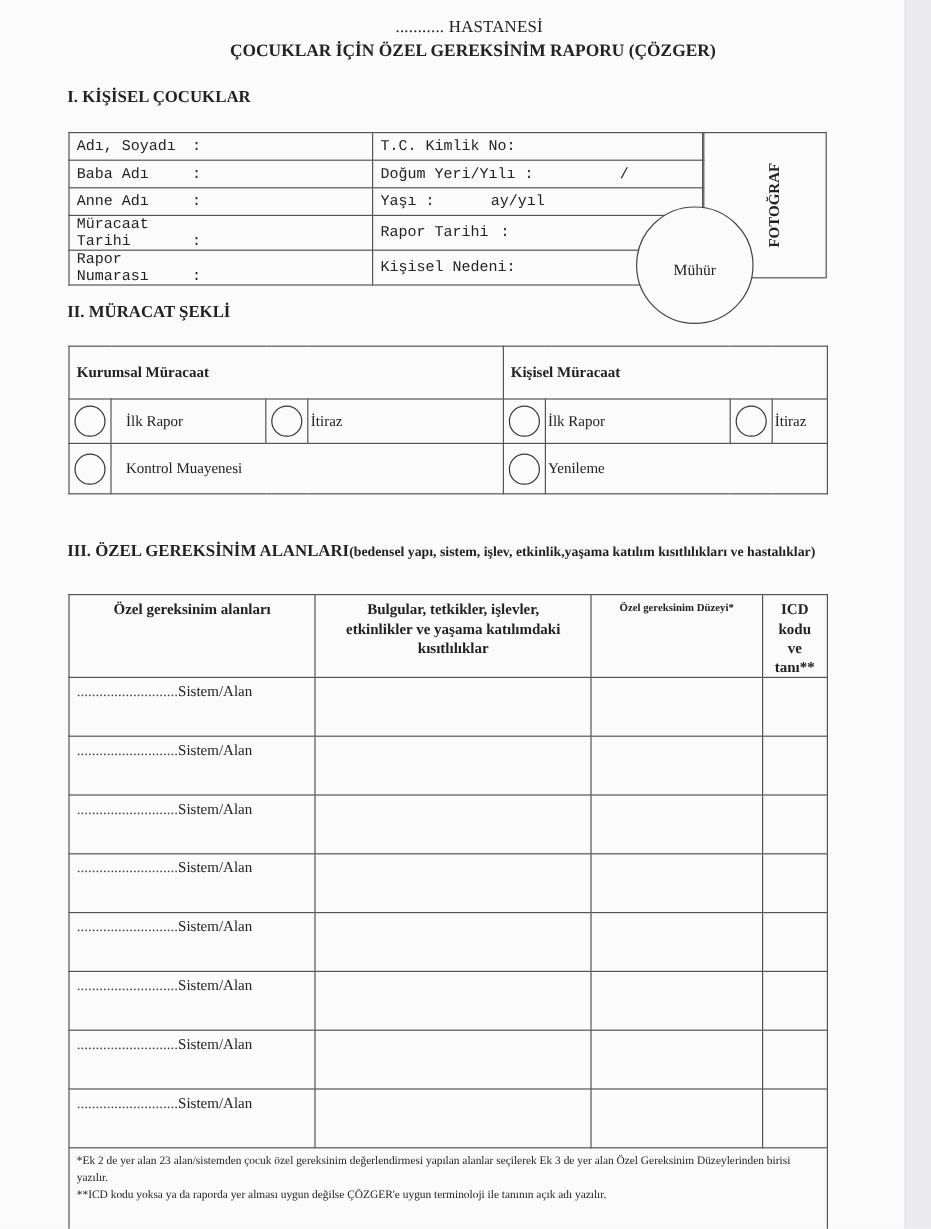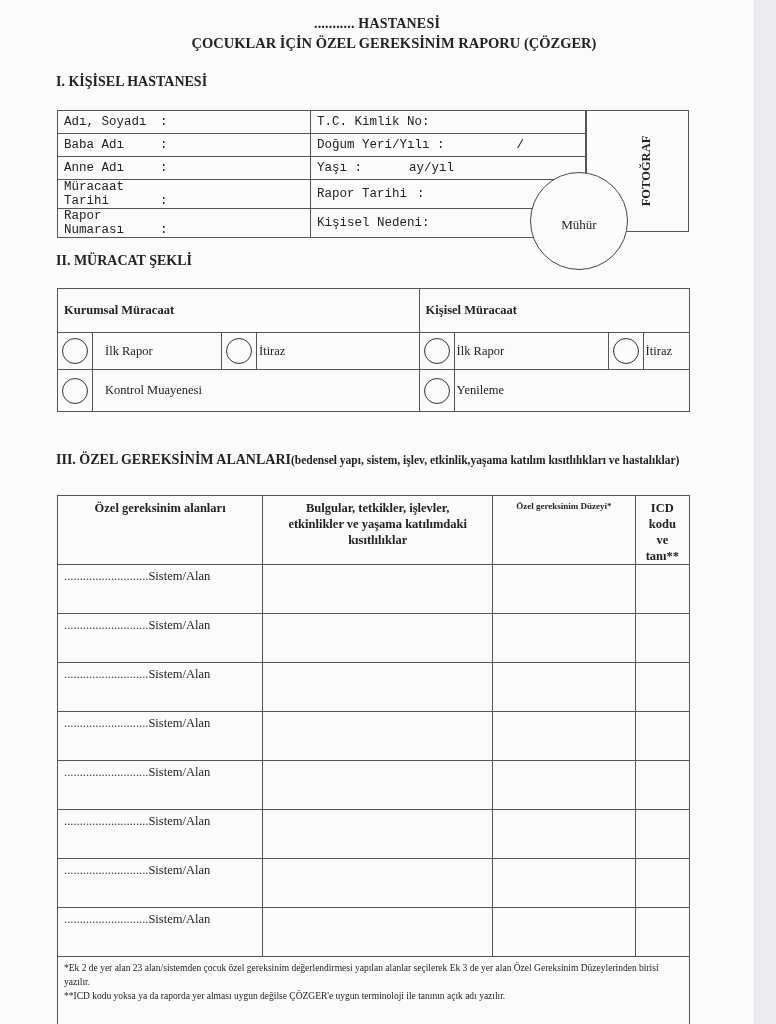--- a/index.html
+++ b/index.html
@@ -1,21 +1,21 @@
 <!DOCTYPE html>
 <html><head>
 <meta charset="utf-8">
 <style>
   html,body{margin:0;padding:0;}
   body{width:776px;height:1024px;background:#f4f4f6;position:relative;overflow:hidden;
        font-family:"Liberation Serif","DejaVu Serif",serif;color:#222;}
   .page{position:absolute;left:0;top:0;width:754px;height:1024px;background:#fbfbfb;}
   .edge{position:absolute;left:754px;top:0;width:22px;height:1024px;background:#ececf0;border-left:1px solid #e2e2e6;}
   .abs{position:absolute;}
-  .t-hosp{left:0;width:754px;top:16px;text-align:center;font-weight:bold;font-size:14px;letter-spacing:.2px;}
+  .t-hosp{left:14px;width:754px;top:16px;text-align:center;font-weight:normal;font-size:14px;letter-spacing:.2px;}
   .t-title{left:0;width:754px;top:35px;text-align:center;font-weight:bold;font-size:14.5px;margin-left:17px;}
   .sec{font-weight:bold;font-size:14px;}
   .sec .sub{font-size:11.5px;}
   table{border-collapse:collapse;}
   td,th{border:1.3px solid #555;padding:0;}
   .pinfo{left:57px;top:110px;width:530px;font-size:12.5px;font-family:Liberation Mono, monospace;}
   .pinfo td{height:22px;padding:0 6px;vertical-align:middle;}
   .photo{left:585px;top:110px;width:104px;height:122px;border:1.3px solid #555;box-sizing:border-box;}
   .photo span{position:absolute;left:60px;top:60px;transform:translate(-50%,-50%) rotate(-90deg);font-weight:bold;font-size:12.5px;white-space:nowrap;}
   .seal{left:530px;top:172px;width:98px;height:98px;border:1.3px solid #444;border-radius:50%;background:#fbfbfb;box-sizing:border-box;}
@@ -31,21 +31,21 @@
   .note{font-size:9.5px;line-height:14px;padding:4px 6px !important;vertical-align:top;height:68px !important;}
 </style>
 </head>
 <body>
 
 <div class="page">
 
   <div class="abs t-hosp">........... HASTANESİ</div>
   <div class="abs t-title">ÇOCUKLAR İÇİN ÖZEL GEREKSİNİM RAPORU (ÇÖZGER)</div>
 
-  <div class="abs sec" style="left:56px;top:74px;">I. KİŞİSEL HASTANESİ</div>
+  <div class="abs sec" style="left:56px;top:74px;">I. KİŞİSEL ÇOCUKLAR</div>
 
   <table class="abs pinfo">
     <tbody id="pinfo-body">
         <tr>
           <td style="width:240px;"><span style="display:inline-block;width:96px;">Adı, Soyadı</span><span>:</span></td>
           <td><span style="display:inline-block;min-width:82px;">T.C. Kimlik No:</span><span style="margin-left:10px;"></span></td>
         </tr>
         <tr>
           <td style="width:240px;"><span style="display:inline-block;width:96px;">Baba Adı</span><span>:</span></td>
           <td><span style="display:inline-block;min-width:82px;">Doğum Yeri/Yılı :</span><span style="margin-left:72px;">/</span></td>

